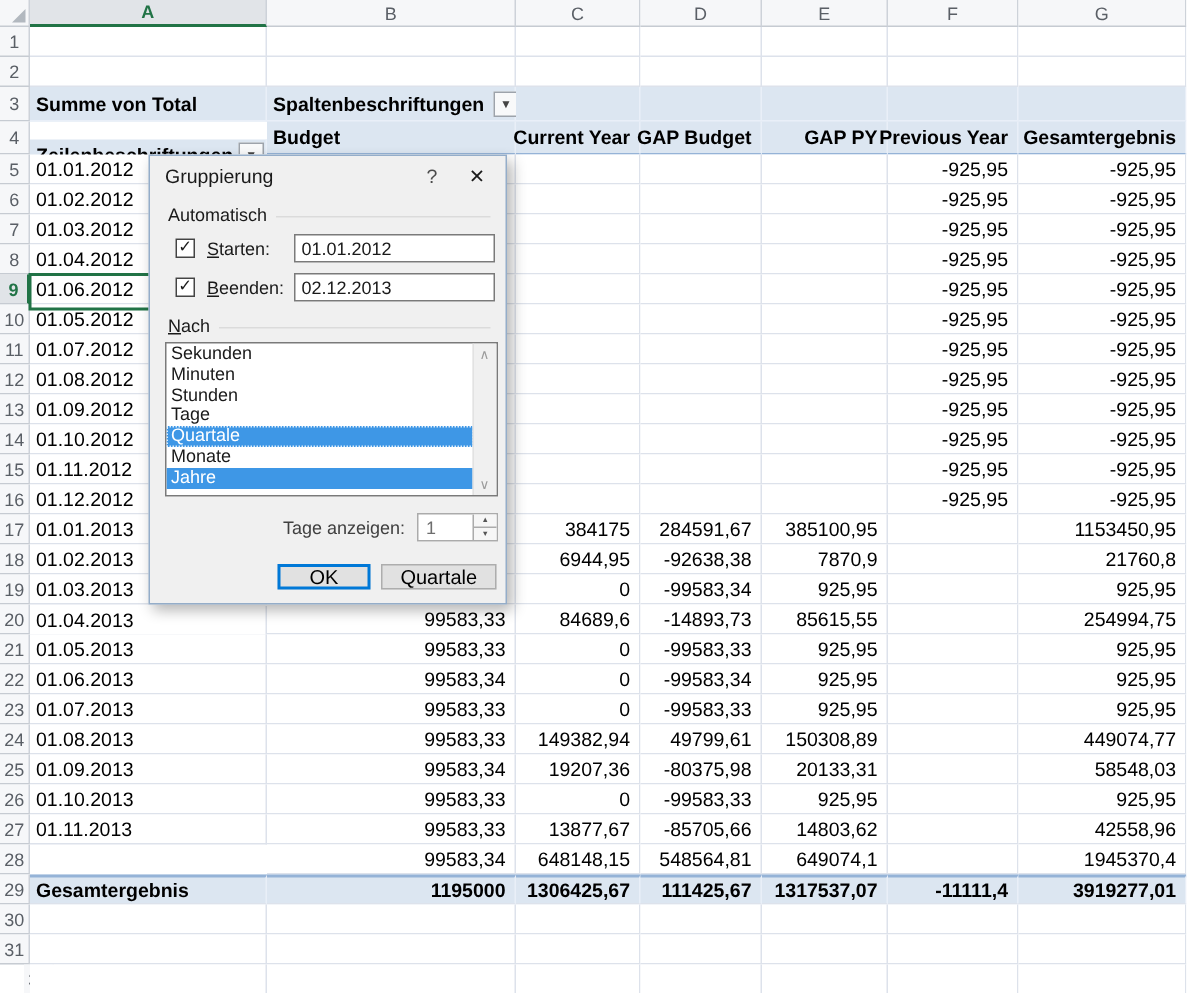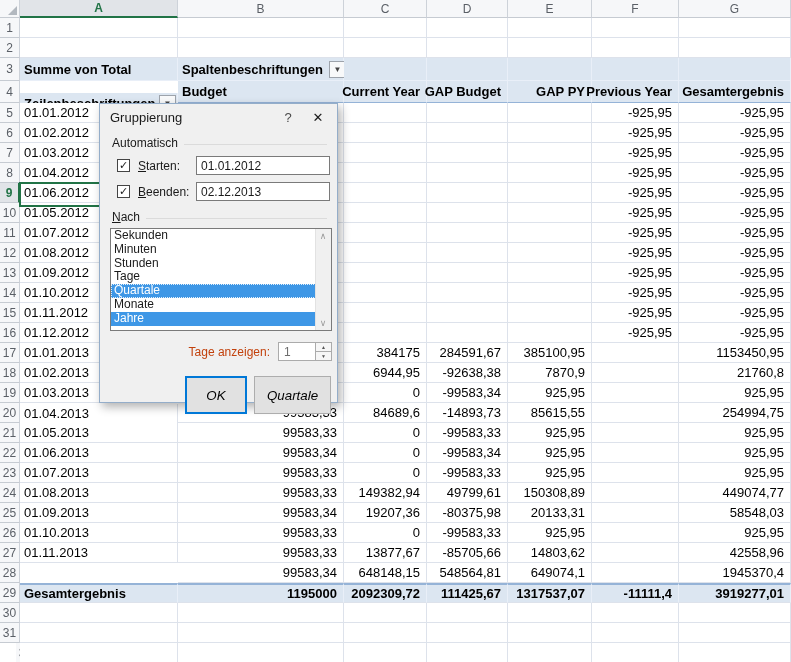--- a/index.html
+++ b/index.html
@@ -44,29 +44,29 @@
      border:1px solid #7A7A7A;background:#fff;display:flex;align-items:center;padding:0 4px;}
   #listbox{position:absolute;left:10px;top:124px;width:222px;height:103px;box-sizing:border-box;
      background:#fff;border:1px solid #7A7A7A;overflow:hidden;}
   .lb-item{height:13.8px;line-height:13.8px;padding-left:3px;margin-right:15px;}
   .lb-item.on{background:#3E97E6;color:#fff;}
   .lb-item.focus{outline:1px dotted rgba(255,255,255,.85);outline-offset:-1px;}
   .lb-scroll{position:absolute;right:0;top:0;bottom:0;width:15px;background:#F0F0F0;
      border-left:1px solid #E2E2E2;}
   .lb-arrow{position:absolute;left:0;width:14px;height:14px;display:flex;align-items:center;
      justify-content:center;color:#9B9B9B;font-size:9px;}
-  .days-label{position:absolute;left:0;top:241px;width:170px;text-align:right;color:#c2410c;}
+  .days-label{position:absolute;left:0;top:241px;width:170px;text-align:right;color:#404040;}
   .spin{position:absolute;left:178px;top:238px;width:54px;height:19px;box-sizing:border-box;
      border:1px solid #ABABAB;background:#fff;display:flex;}
   .spin-val{flex:1;display:flex;align-items:center;padding-left:5px;color:#6E6E6E;}
   .spin-btns{width:15px;border-left:1px solid #ABABAB;display:flex;flex-direction:column;background:#F6F6F6;}
   .spin-btns div{flex:1;display:flex;align-items:center;justify-content:center;font-size:5px;color:#555;}
   .spin-btns div:first-child{border-bottom:1px solid #ABABAB;}
-  .btn{position:absolute;top:272px;height:38px;box-sizing:border-box;background:#E1E1E1;
-     border:1px solid #ADADAD;display:flex;align-items:center;justify-content:center;font-style:italic;}
+  .btn{position:absolute;top:272px;height:17px;box-sizing:border-box;background:#E1E1E1;
+     border:1px solid #ADADAD;display:flex;align-items:center;justify-content:center;}
   #ok-btn{left:85px;width:62px;border:2px solid #0078D7;}
   #cancel-btn{left:154px;width:77px;}
 </style>
 </head>
 <body>
 
 <div id="sheet">
   <div id="corner">
     <div class="tri"></div>
   </div>
@@ -307,21 +307,21 @@
     <div class="c num" style="left: 679px; top: 543px; width: 112px; height: 20px;">42558,96</div>
     <div class="c " style="left: 20px; top: 563px; width: 158px; height: 20px; margin-top: 24px;">01.12.2013</div>
     <div class="c num" style="left: 178px; top: 563px; width: 166px; height: 20px;">99583,34</div>
     <div class="c num" style="left: 344px; top: 563px; width: 83px; height: 20px;">648148,15</div>
     <div class="c num" style="left: 427px; top: 563px; width: 81px; height: 20px;">548564,81</div>
     <div class="c num" style="left: 508px; top: 563px; width: 84px; height: 20px;">649074,1</div>
     <div class="c num" style="left: 592px; top: 563px; width: 87px; height: 20px;"></div>
     <div class="c num" style="left: 679px; top: 563px; width: 112px; height: 20px;">1945370,4</div>
     <div class="c pvt" style="left: 20px; top: 583px; width: 158px; height: 20px;">Gesamtergebnis</div>
     <div class="c pvt num" style="left: 178px; top: 583px; width: 166px; height: 20px;">1195000</div>
-    <div class="c pvt num" style="left: 344px; top: 583px; width: 83px; height: 20px;">2092309,72</div>
+    <div class="c pvt num" style="left: 344px; top: 583px; width: 83px; height: 20px;">1306425,67</div>
     <div class="c pvt num" style="left: 427px; top: 583px; width: 81px; height: 20px;">111425,67</div>
     <div class="c pvt num" style="left: 508px; top: 583px; width: 84px; height: 20px;">1317537,07</div>
     <div class="c pvt num" style="left: 592px; top: 583px; width: 87px; height: 20px;">-11111,4</div>
     <div class="c pvt num" style="left: 679px; top: 583px; width: 112px; height: 20px;">3919277,01</div>
     <div class="c " style="left: 20px; top: 603px; width: 158px; height: 20px;"></div>
     <div class="c " style="left: 178px; top: 603px; width: 166px; height: 20px;"></div>
     <div class="c " style="left: 344px; top: 603px; width: 83px; height: 20px;"></div>
     <div class="c " style="left: 427px; top: 603px; width: 81px; height: 20px;"></div>
     <div class="c " style="left: 508px; top: 603px; width: 84px; height: 20px;"></div>
     <div class="c " style="left: 592px; top: 603px; width: 87px; height: 20px;"></div>

